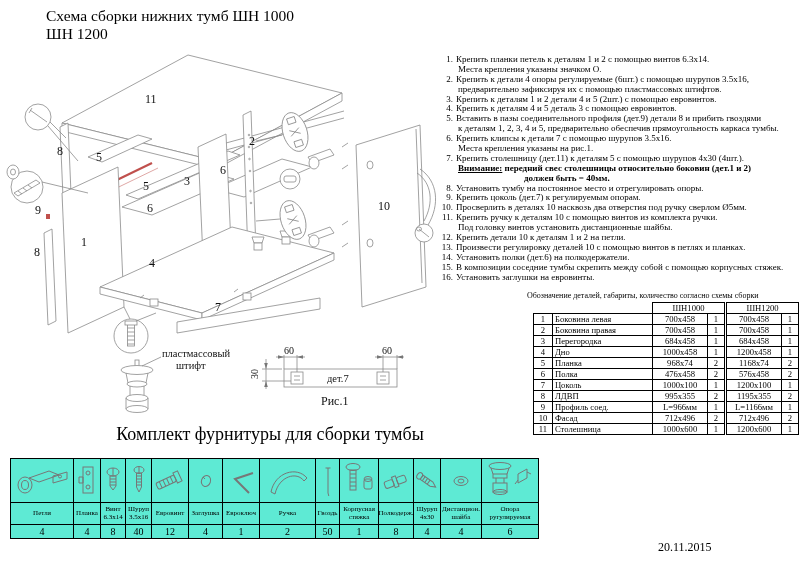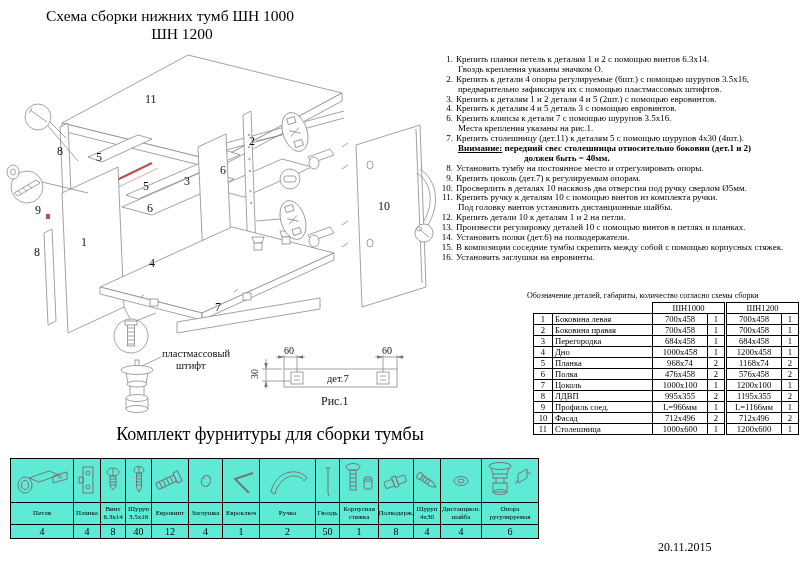--- a/index.html
+++ b/index.html
@@ -1,21 +1,21 @@
 <!DOCTYPE html>
 <html><head>
 <meta charset="utf-8">
 <style>
   html,body{margin:0;padding:0;}
   body{width:800px;height:566px;background:#fff;font-family:"Liberation Serif",serif;color:#000;position:relative;overflow:hidden;}
   .page{position:absolute;inset:0;}
 
   
   .title{position:absolute;left:46px;top:7px;width:276px;font-size:15.5px;line-height:1.15;}
-  .title .l2{text-align:center;padding-right:4px;}
+  .title .l2{text-align:left;padding-right:4px;}
 
   
   #diagram{position:absolute;left:0;top:45px;}
   .ln{fill:none;stroke:#8a8a8a;stroke-width:.8;}
   .fw{fill:#fff;stroke:#8a8a8a;stroke-width:.8;}
   .red{stroke:#c0504d;}
   .pnum{font-size:12px;fill:#111;font-family:"Liberation Serif",serif;}
   .ann{font-size:10.5px;fill:#111;font-family:"Liberation Serif",serif;}
   .dim{font-size:10px;fill:#111;font-family:"Liberation Serif",serif;}
   .cap{font-size:12px;fill:#111;font-family:"Liberation Serif",serif;}
@@ -248,31 +248,35 @@
         <text x="321" y="410" class="cap">Рис.1</text>
         <text x="284" y="359" class="dim">60</text>
         <text x="382" y="359" class="dim">60</text>
         <text x="258" y="384" class="dim" transform="rotate(-90 258 384)">30</text>
       </g>
   </svg>
 
   <div class="instructions">
       <div>
         <div class="ins-line"><span class="ins-num">1.</span><span>Крепить планки петель к деталям 1 и 2 с помощью винтов 6.3х14.</span></div>
-        <div class="ins-line cont"><span>Гвоздь крепления указаны значком О.</span></div>
+        <div class="ins-line cont"><span>Места крепления указаны значком О.</span></div>
       </div>
       <div>
         <div class="ins-line"><span class="ins-num">2.</span><span>Крепить к детали 4 опоры регулируемые (6шт.) с помощью шурупов 3.5х16,</span></div>
         <div class="ins-line cont"><span>предварительно зафиксируя их с помощью пластмассовых штифтов.</span></div>
       </div>
       <div>
         <div class="ins-line"><span class="ins-num">3.</span><span>Крепить к деталям 1 и 2 детали 4 и 5 (2шт.) с помощью евровинтов.</span></div>
       </div>
       <div>
         <div class="ins-line"><span class="ins-num">4.</span><span>Крепить к деталям 4 и 5 деталь 3 с помощью евровинтов.</span></div>
+      </div>
+      <div>
+        <div class="ins-line"><span class="ins-num">5.</span><span>Вставить в пазы соединительного профиля (дет.9) детали 8 и прибить гвоздями</span></div>
+        <div class="ins-line cont"><span>к деталям 1, 2, 3, 4 и 5, предварительно обеспечив прямоугольность каркаса тумбы.</span></div>
       </div>
       <div>
         <div class="ins-line"><span class="ins-num">6.</span><span>Крепить клипсы к детали 7 с помощью шурупов 3.5х16.</span></div>
         <div class="ins-line cont"><span>Места крепления указаны на рис.1.</span></div>
       </div>
       <div>
         <div class="ins-line"><span class="ins-num">7.</span><span>Крепить столешницу (дет.11) к деталям 5 с помощью шурупов 4х30 (4шт.).</span></div>
         <div class="ins-line cont b"><span><u>Внимание:</u> передний свес столешницы относительно боковин (дет.1 и 2)</span></div>
         <div class="ins-line cont b ind"><span>должен быть = 40мм.</span></div>
       </div>

